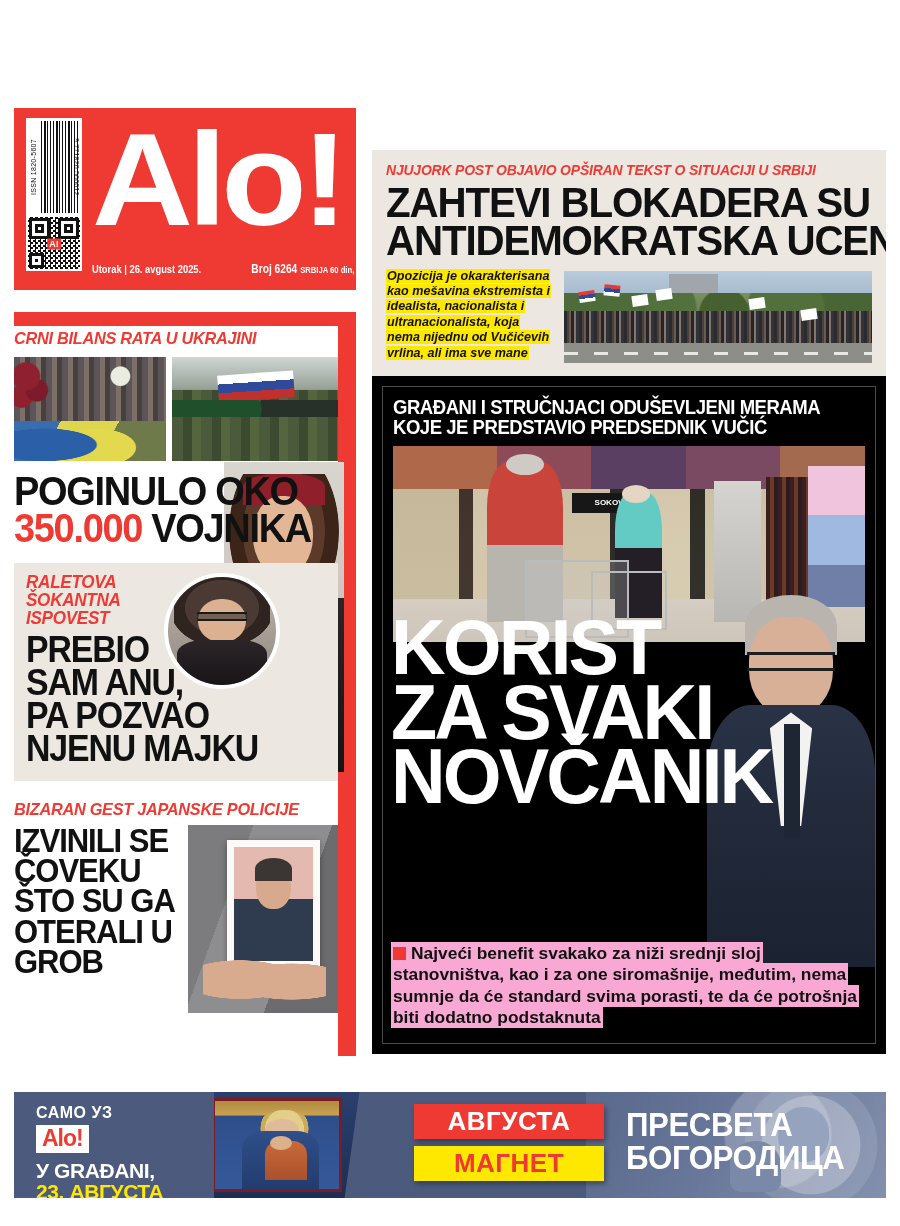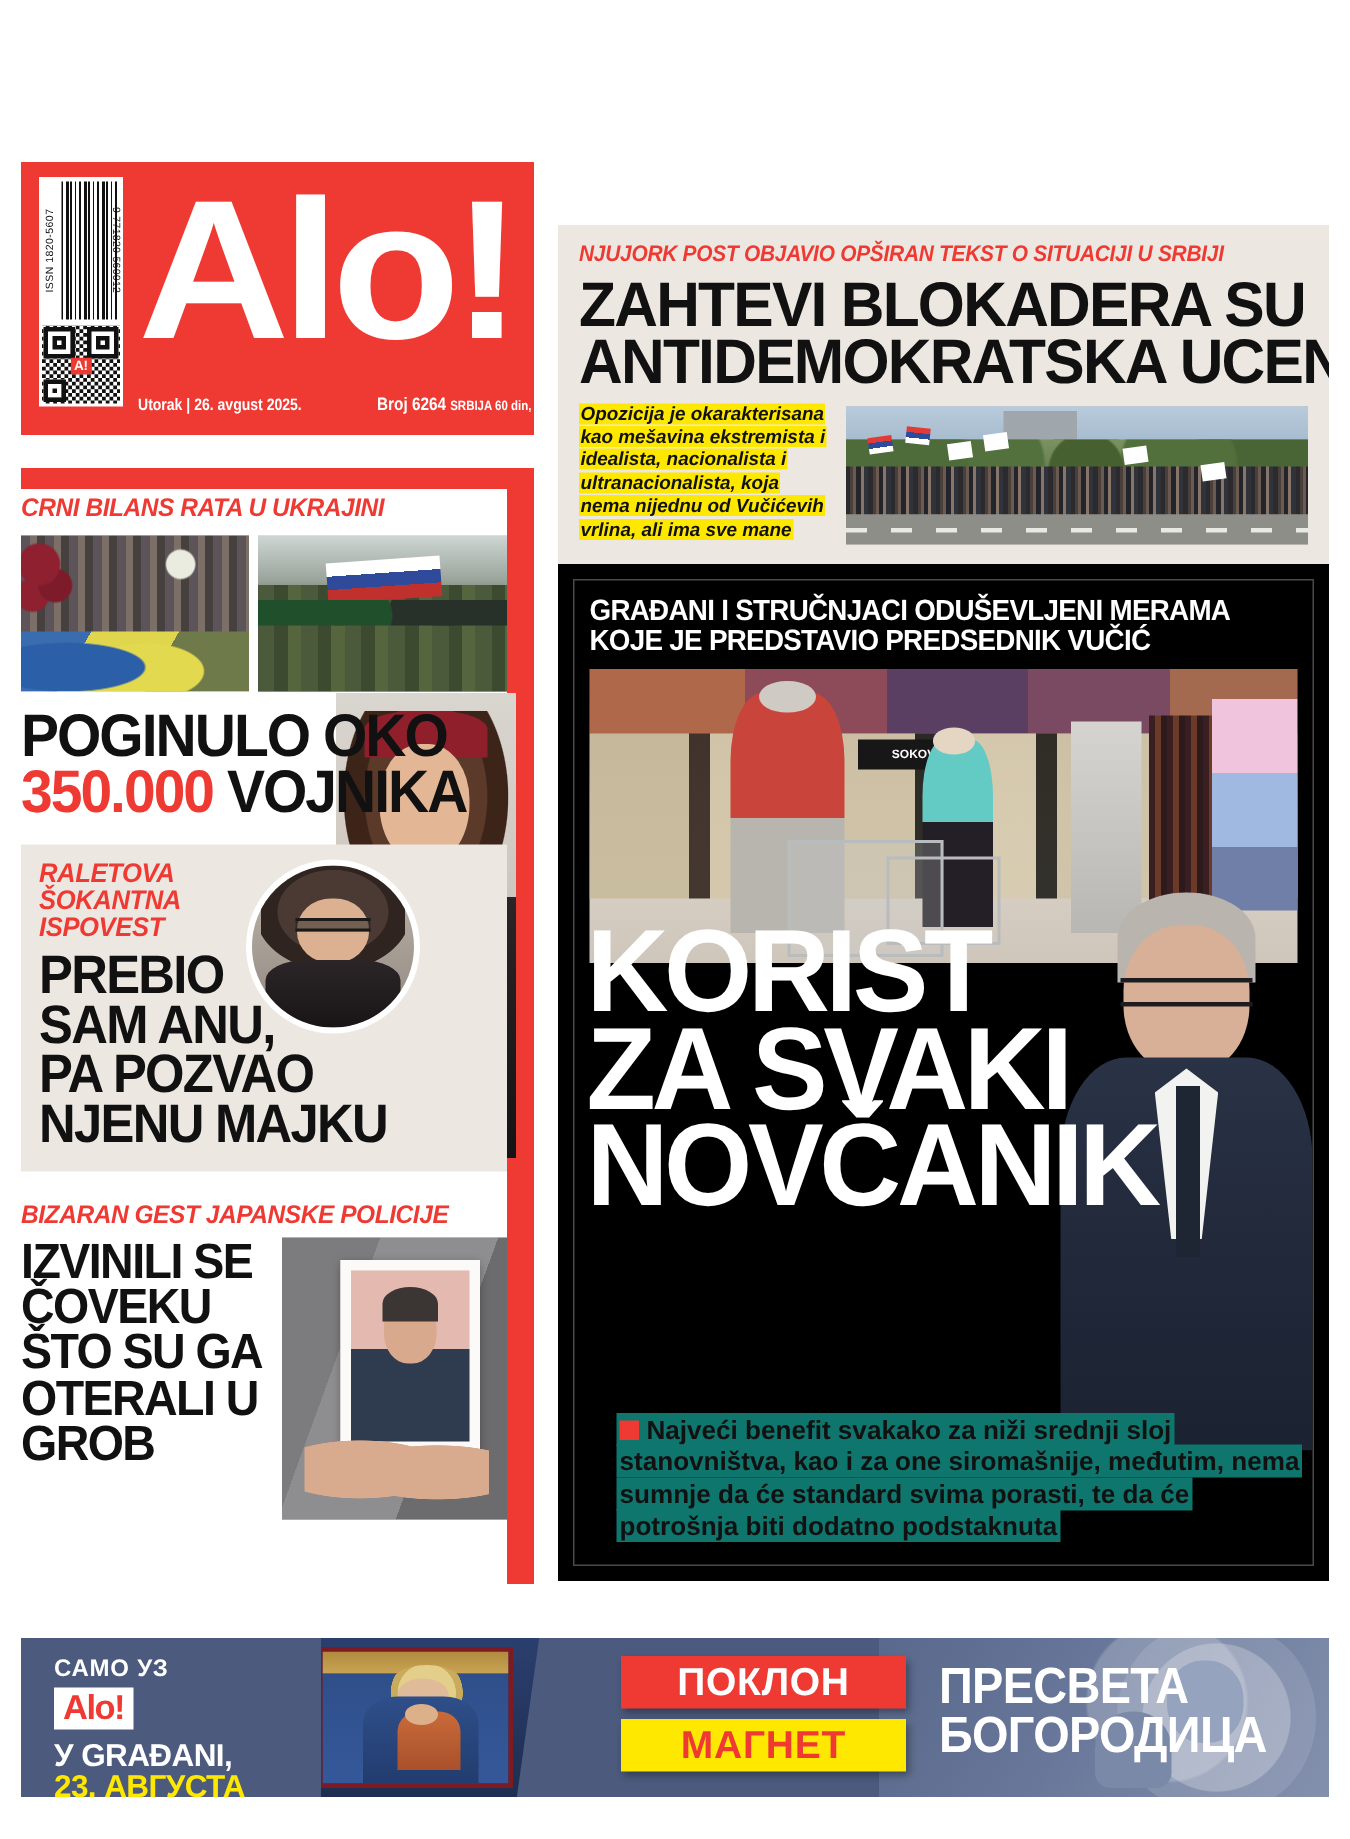--- a/index.html
+++ b/index.html
@@ -753,25 +753,24 @@
     position: absolute;
     left: 8px; right: 8px;
     bottom: 14px;
     z-index: 4;
     font-size: 17.4px;
     font-weight: 700;
     color: #111111;
     line-height: 1.24;
   }
   .ms-bullet .hl {
-    background: #0f766e;
+    background: #f9a8d4;
     box-decoration-break: clone;
     -webkit-box-decoration-break: clone;
     padding: 1px 2px;
-    margin-left: 20px;
   }
   .ms-bullet .sq {
     display: inline-block;
     width: 13px; height: 13px;
     background: #ee3a33;
     margin-right: 5px;
     vertical-align: -1px;
   }
 
   
@@ -1120,21 +1119,21 @@
     </div>
 
     <div class="promo-left">
       <div class="promo-samo">САМО УЗ</div>
       <div class="promo-logo">Alo!</div>
       <div class="promo-day">У GRAĐANI,</div>
       <div class="promo-date">23. АВГУСТА</div>
     </div>
 
     <div class="promo-badges">
-      <div class="badge-poklon">ПОКЛОН</div>
+      <div class="badge-poklon">АВГУСТА</div>
       <div class="badge-magnet">МАГНЕТ</div>
     </div>
 
     <div class="promo-title">ПРЕСВЕТА
 БОГОРОДИЦА</div>
   </div>
 
 </div>
 
 </body></html>

